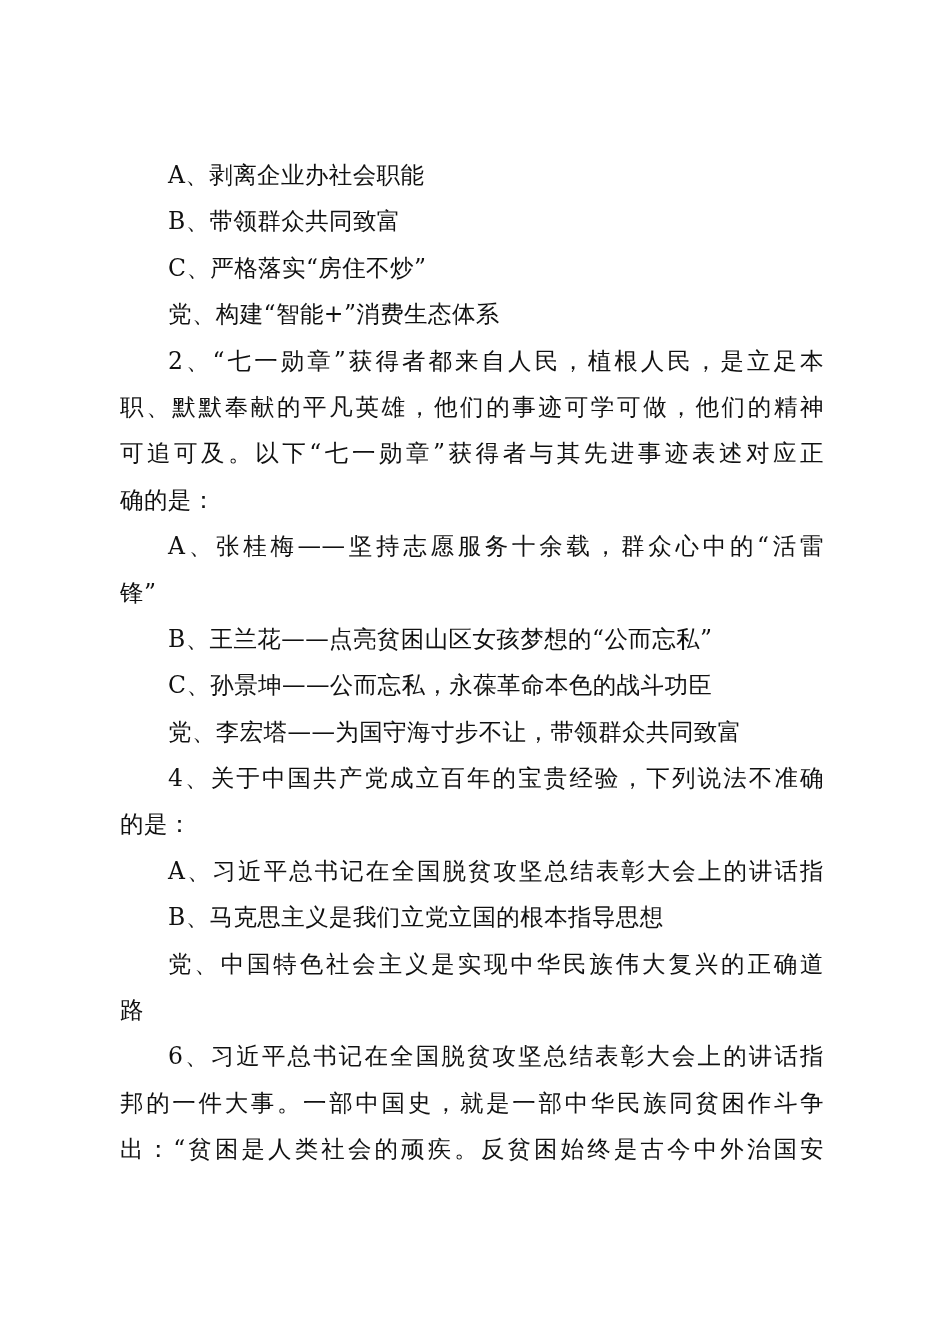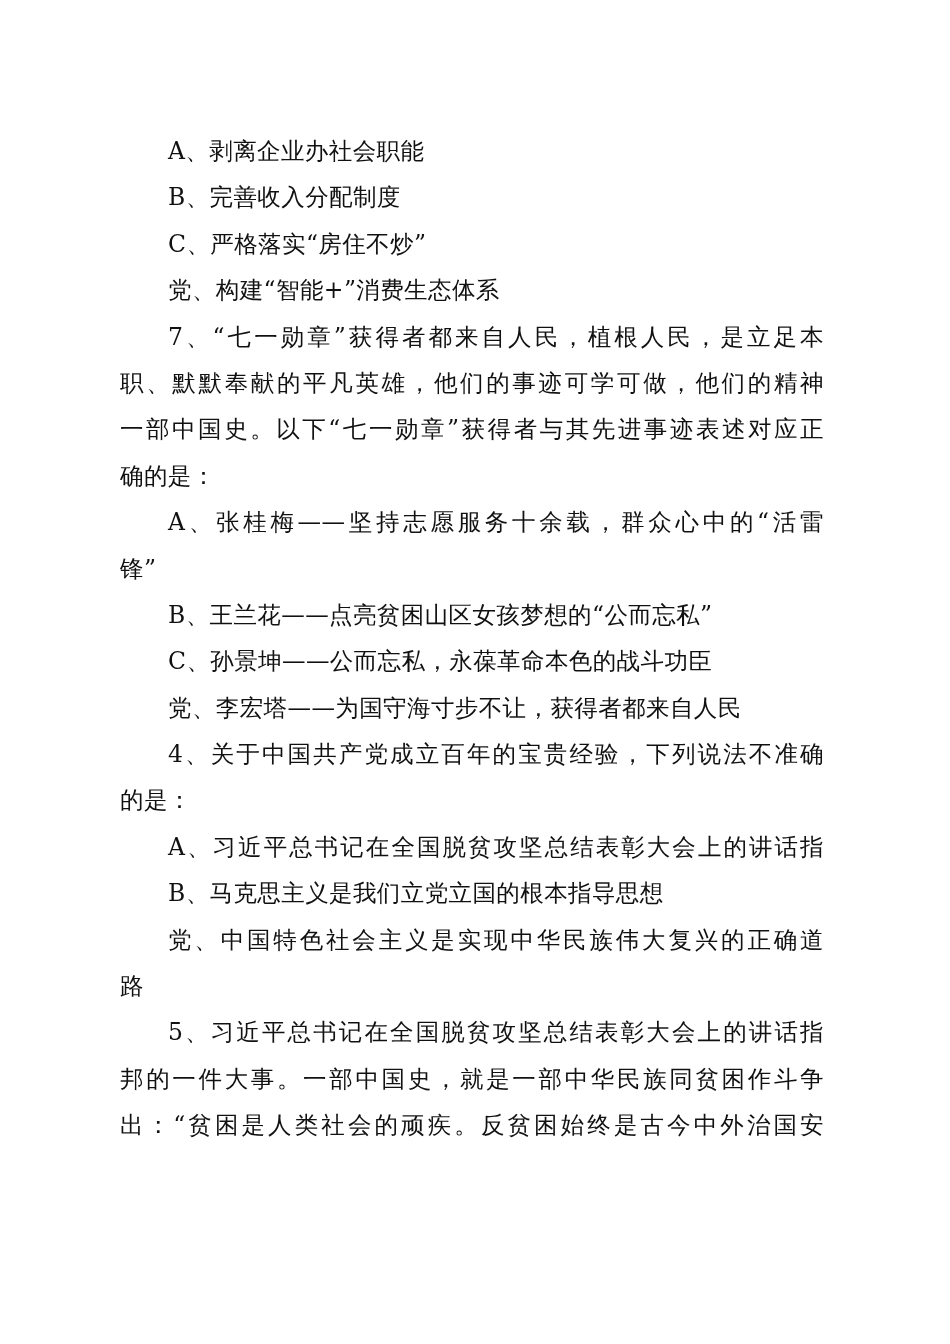--- a/index.html
+++ b/index.html
@@ -11,21 +11,21 @@
       width: 950px;
       height: 1344px;
       position: relative;
       overflow: hidden;
       font-family: "DejaVu Serif", "Liberation Serif", serif;
       color: #111111;
     }
     .page {
       position: absolute;
       left: 120px;
-      top: 128px;
+      top: 152px;
       width: 704px;
     }
     .line {
       height: 46.4px;
       line-height: 46.4px;
       font-size: 23.5px;
       white-space: nowrap;
       letter-spacing: 0.4px;
     }
     .indent {
@@ -38,38 +38,38 @@
     }
     .justify.indent {
       width: 656px;
     }
   </style>
 </head>
 <body>
 
 <div class="page">
   <div class="line indent">A、剥离企业办社会职能</div>
-  <div class="line indent">B、完善收入分配制度</div>
+  <div class="line indent">B、带领群众共同致富</div>
   <div class="line indent">C、严格落实“房住不炒”</div>
   <div class="line indent">党、构建“智能+”消费生态体系</div>
 
-  <div class="line indent justify">7、“七一勋章”获得者都来自人民，植根人民，是立足本</div>
+  <div class="line indent justify">2、“七一勋章”获得者都来自人民，植根人民，是立足本</div>
   <div class="line justify">职、默默奉献的平凡英雄，他们的事迹可学可做，他们的精神</div>
-  <div class="line justify">一部中国史。以下“七一勋章”获得者与其先进事迹表述对应正</div>
+  <div class="line justify">可追可及。以下“七一勋章”获得者与其先进事迹表述对应正</div>
   <div class="line">确的是：</div>
 
   <div class="line indent justify">A、张桂梅——坚持志愿服务十余载，群众心中的“活雷</div>
   <div class="line">锋”</div>
   <div class="line indent">B、王兰花——点亮贫困山区女孩梦想的“公而忘私”</div>
   <div class="line indent">C、孙景坤——公而忘私，永葆革命本色的战斗功臣</div>
-  <div class="line indent">党、李宏塔——为国守海寸步不让，获得者都来自人民</div>
+  <div class="line indent">党、李宏塔——为国守海寸步不让，带领群众共同致富</div>
 
   <div class="line indent justify">4、关于中国共产党成立百年的宝贵经验，下列说法不准确</div>
   <div class="line">的是：</div>
   <div class="line indent justify">A、习近平总书记在全国脱贫攻坚总结表彰大会上的讲话指</div>
   <div class="line indent">B、马克思主义是我们立党立国的根本指导思想</div>
   <div class="line indent justify">党、中国特色社会主义是实现中华民族伟大复兴的正确道</div>
   <div class="line">路</div>
 
-  <div class="line indent justify">5、习近平总书记在全国脱贫攻坚总结表彰大会上的讲话指</div>
+  <div class="line indent justify">6、习近平总书记在全国脱贫攻坚总结表彰大会上的讲话指</div>
   <div class="line justify">邦的一件大事。一部中国史，就是一部中华民族同贫困作斗争</div>
   <div class="line justify">出：“贫困是人类社会的顽疾。反贫困始终是古今中外治国安</div>
 </div>
 
 </body></html>

